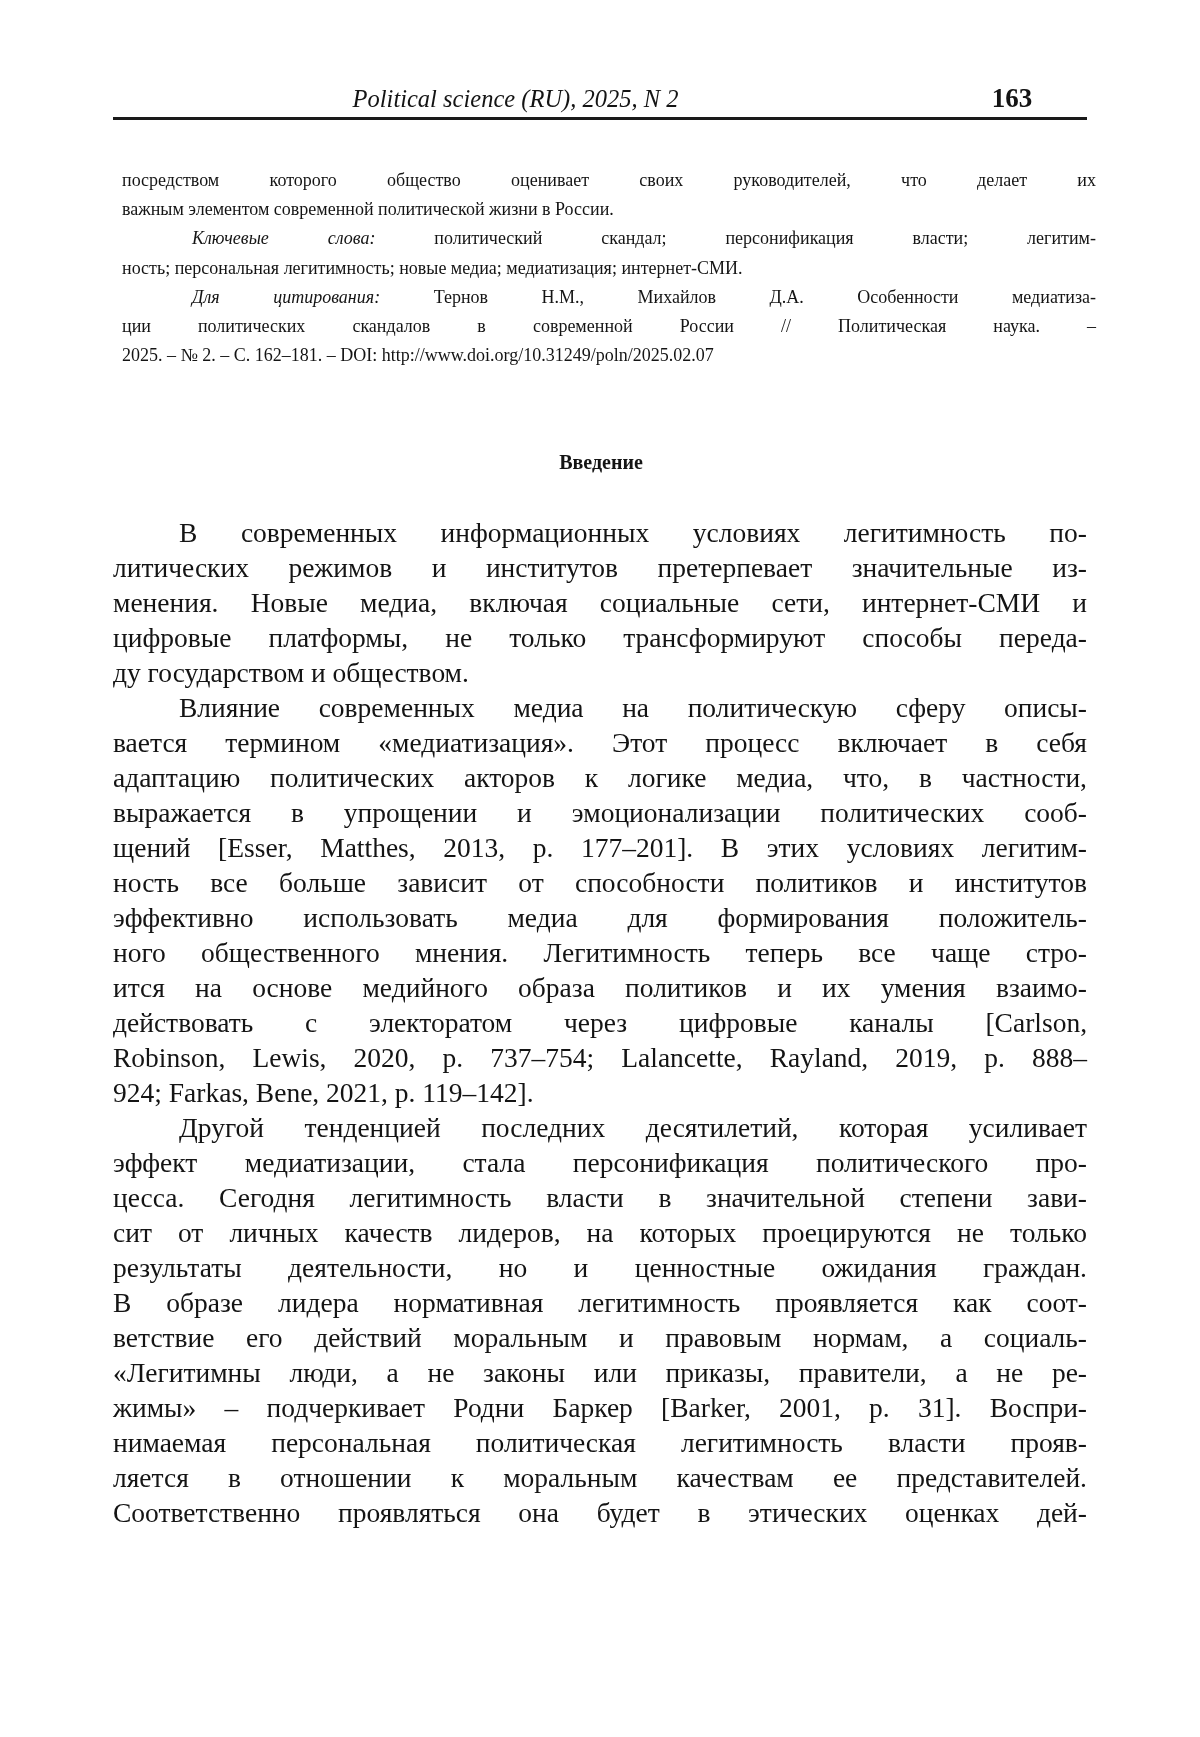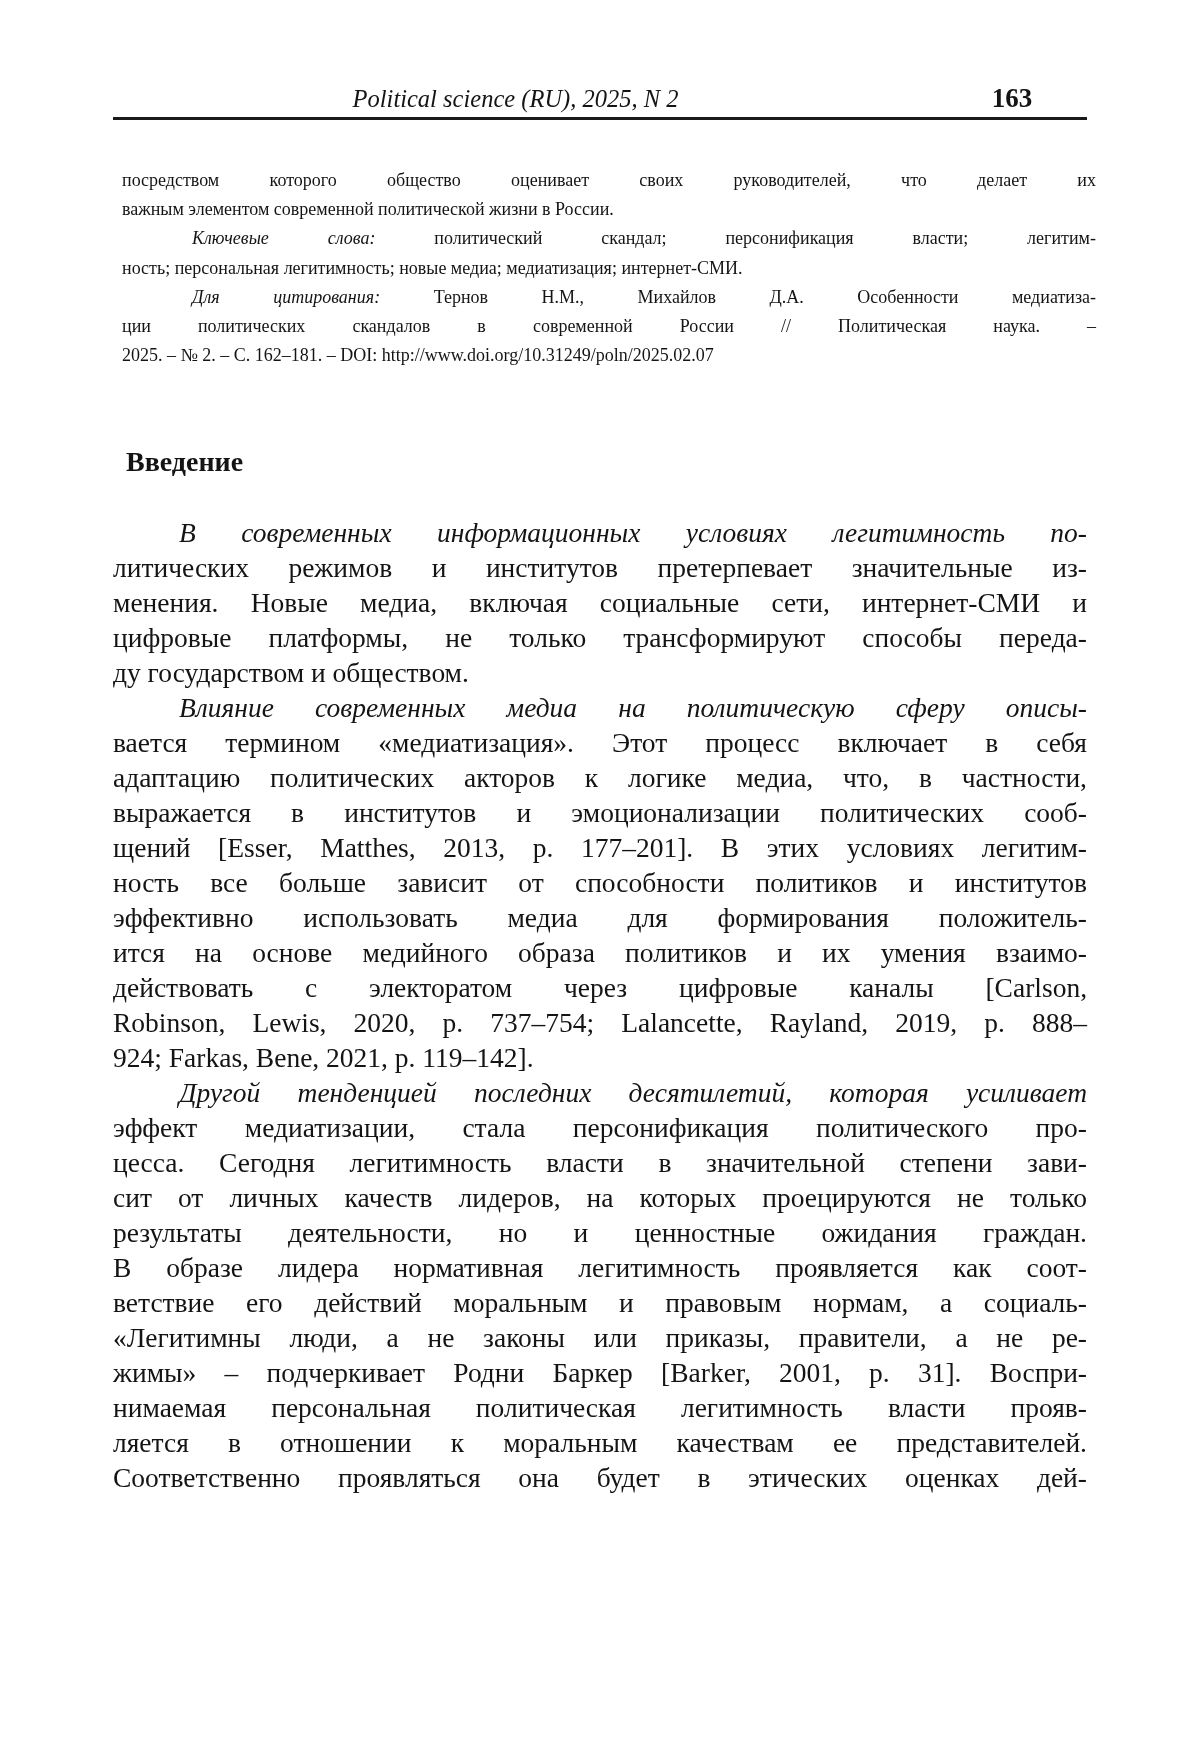--- a/index.html
+++ b/index.html
@@ -52,36 +52,37 @@
     position: absolute;
     left: 122px;
     top: 166px;
     width: 974px;
     font-size: 18px;
     line-height: 29.2px;
   }
   .front .tline.ind { text-indent: 70px; }
   .section-heading {
     position: absolute;
-    left: 126px;
+    left: 114px;
     top: 446px;
     width: 974px;
+    text-align: center;
     font-weight: bold;
-    font-size: 28px;
+    font-size: 20px;
     line-height: 32px;
   }
   .body-text {
     position: absolute;
     left: 113px;
     top: 515px;
     width: 974px;
     font-size: 27.5px;
     line-height: 35px;
   }
-  .body-text .tline.ind { text-indent: 66px; font-style: italic; }
+  .body-text .tline.ind { text-indent: 66px; }
   
   .tline {
     text-align: justify;
     text-align-last: justify;
     text-justify: inter-word;
   }
   .tline.endline {
     text-align-last: left;
   }
   .it { font-style: italic; margin-top: 28px; }
@@ -121,24 +122,25 @@
         <div class="tline ind"><span>В современных информационных условиях легитимность по-</span></div>
         <div class="tline"><span>литических режимов и институтов претерпевает значительные из-</span></div>
         <div class="tline"><span>менения. Новые медиа, включая социальные сети, интернет-СМИ и</span></div>
         <div class="tline"><span>цифровые платформы, не только трансформируют способы переда-</span></div>
         <div class="tline endline"><span>ду государством и обществом.</span></div>
       </div>
       <div>
         <div class="tline ind"><span>Влияние современных медиа на политическую сферу описы-</span></div>
         <div class="tline"><span>вается термином «медиатизация». Этот процесс включает в себя</span></div>
         <div class="tline"><span>адаптацию политических акторов к логике медиа, что, в частности,</span></div>
-        <div class="tline"><span>выражается в институтов и эмоционализации политических сооб-</span></div>
+        <div class="tline"><span>выражается в упрощении и эмоционализации политических сооб-</span></div>
         <div class="tline"><span>щений [Esser, Matthes, 2013, p. 177–201]. В этих условиях легитим-</span></div>
         <div class="tline"><span>ность все больше зависит от способности политиков и институтов</span></div>
         <div class="tline"><span>эффективно использовать медиа для формирования положитель-</span></div>
+        <div class="tline"><span>ного общественного мнения. Легитимность теперь все чаще стро-</span></div>
         <div class="tline"><span>ится на основе медийного образа политиков и их умения взаимо-</span></div>
         <div class="tline"><span>действовать с электоратом через цифровые каналы [Carlson,</span></div>
         <div class="tline"><span>Robinson, Lewis, 2020, p. 737–754; Lalancette, Rayland, 2019, p. 888–</span></div>
         <div class="tline endline"><span>924; Farkas, Bene, 2021, p. 119–142].</span></div>
       </div>
       <div>
         <div class="tline ind"><span>Другой тенденцией последних десятилетий, которая усиливает</span></div>
         <div class="tline"><span>эффект медиатизации, стала персонификация политического про-</span></div>
         <div class="tline"><span>цесса. Сегодня легитимность власти в значительной степени зави-</span></div>
         <div class="tline"><span>сит от личных качеств лидеров, на которых проецируются не только</span></div>

